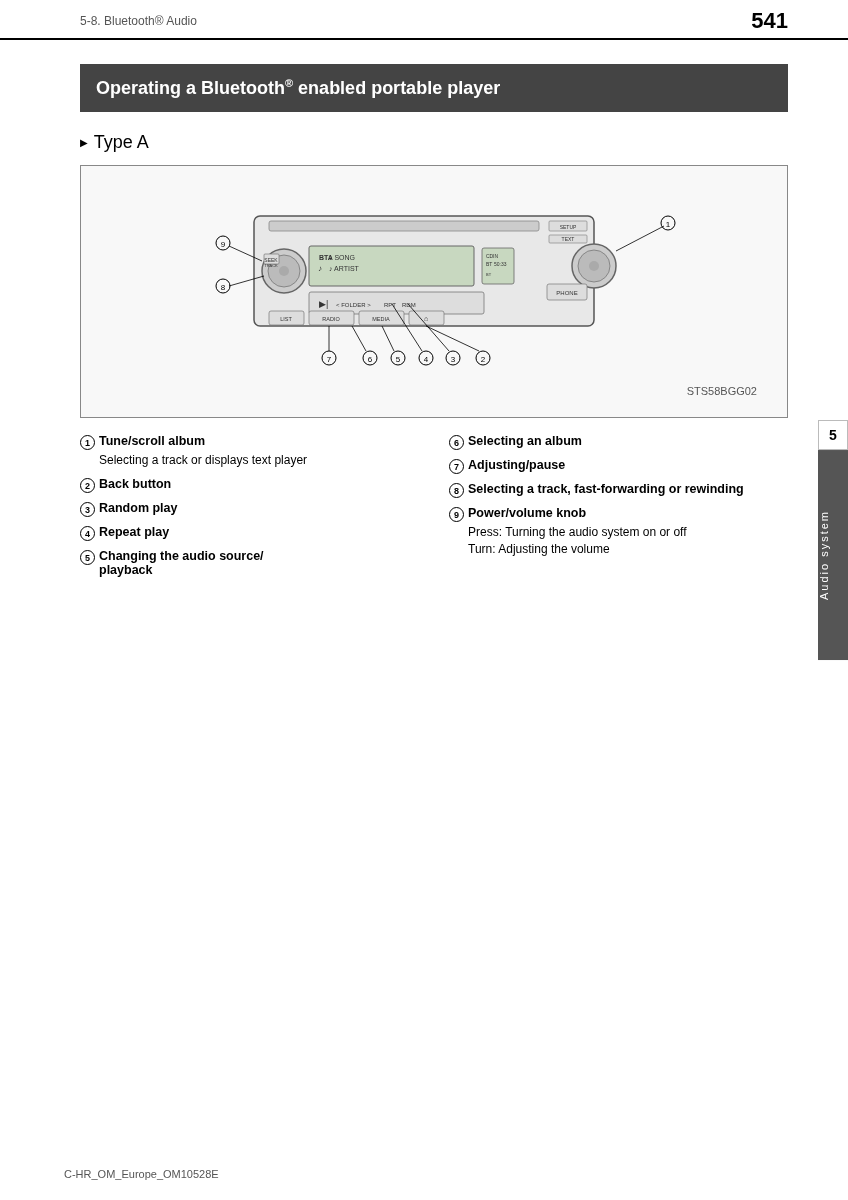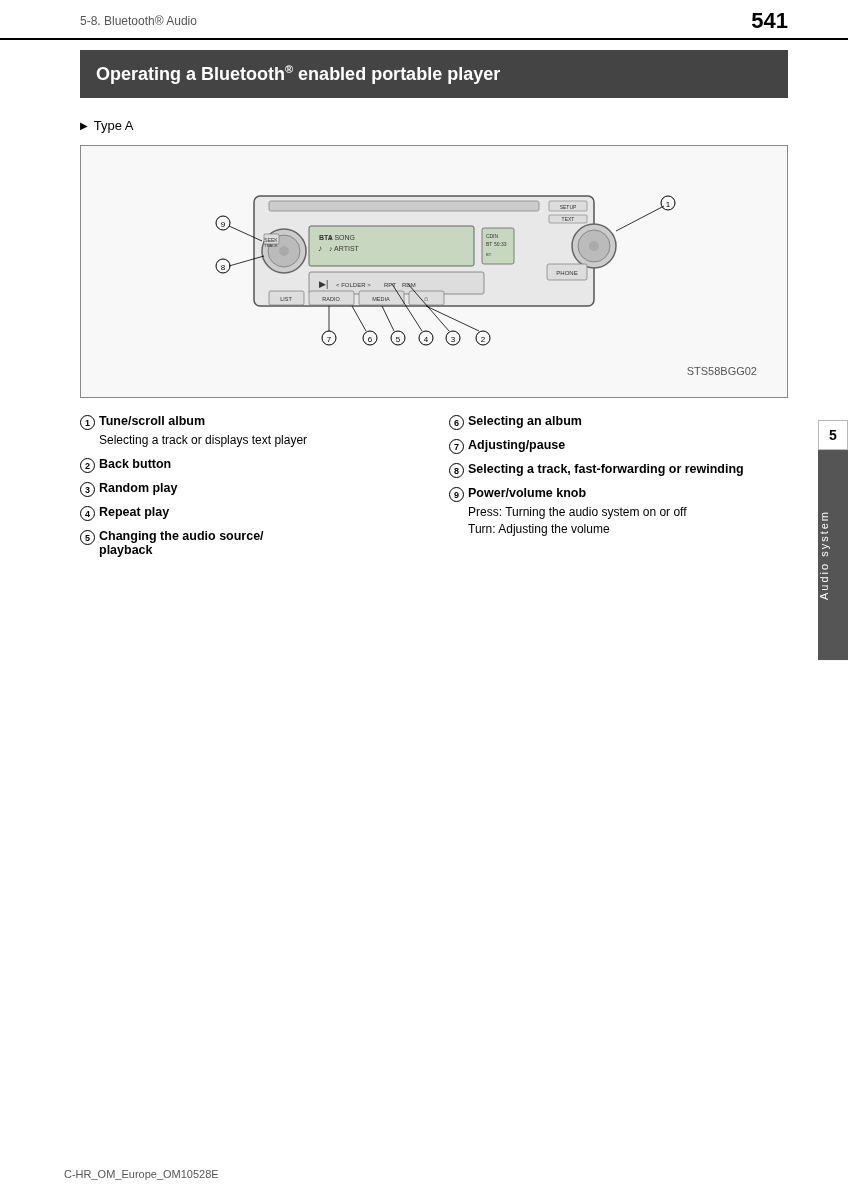--- a/index.html
+++ b/index.html
@@ -46,36 +46,36 @@
     .main-content {
       padding: 0 60px 40px 80px;
     }
 
     
     .title-box {
       background: #444;
       color: #fff;
       padding: 12px 16px;
       margin-bottom: 20px;
-      margin-top: 10px;
+      margin-top: 24px;
     }
 
     .title-box h1 {
       font-size: 18px;
       font-weight: bold;
       line-height: 1.3;
     }
 
     .title-box h1 sup {
       font-size: 11px;
     }
 
     
     .type-label {
-      font-size: 13px;
+      font-size: 18px;
       margin-bottom: 12px;
       display: flex;
       align-items: center;
       gap: 6px;
     }
 
     .type-label::before {
       content: '▶';
       font-size: 10px;
     }

